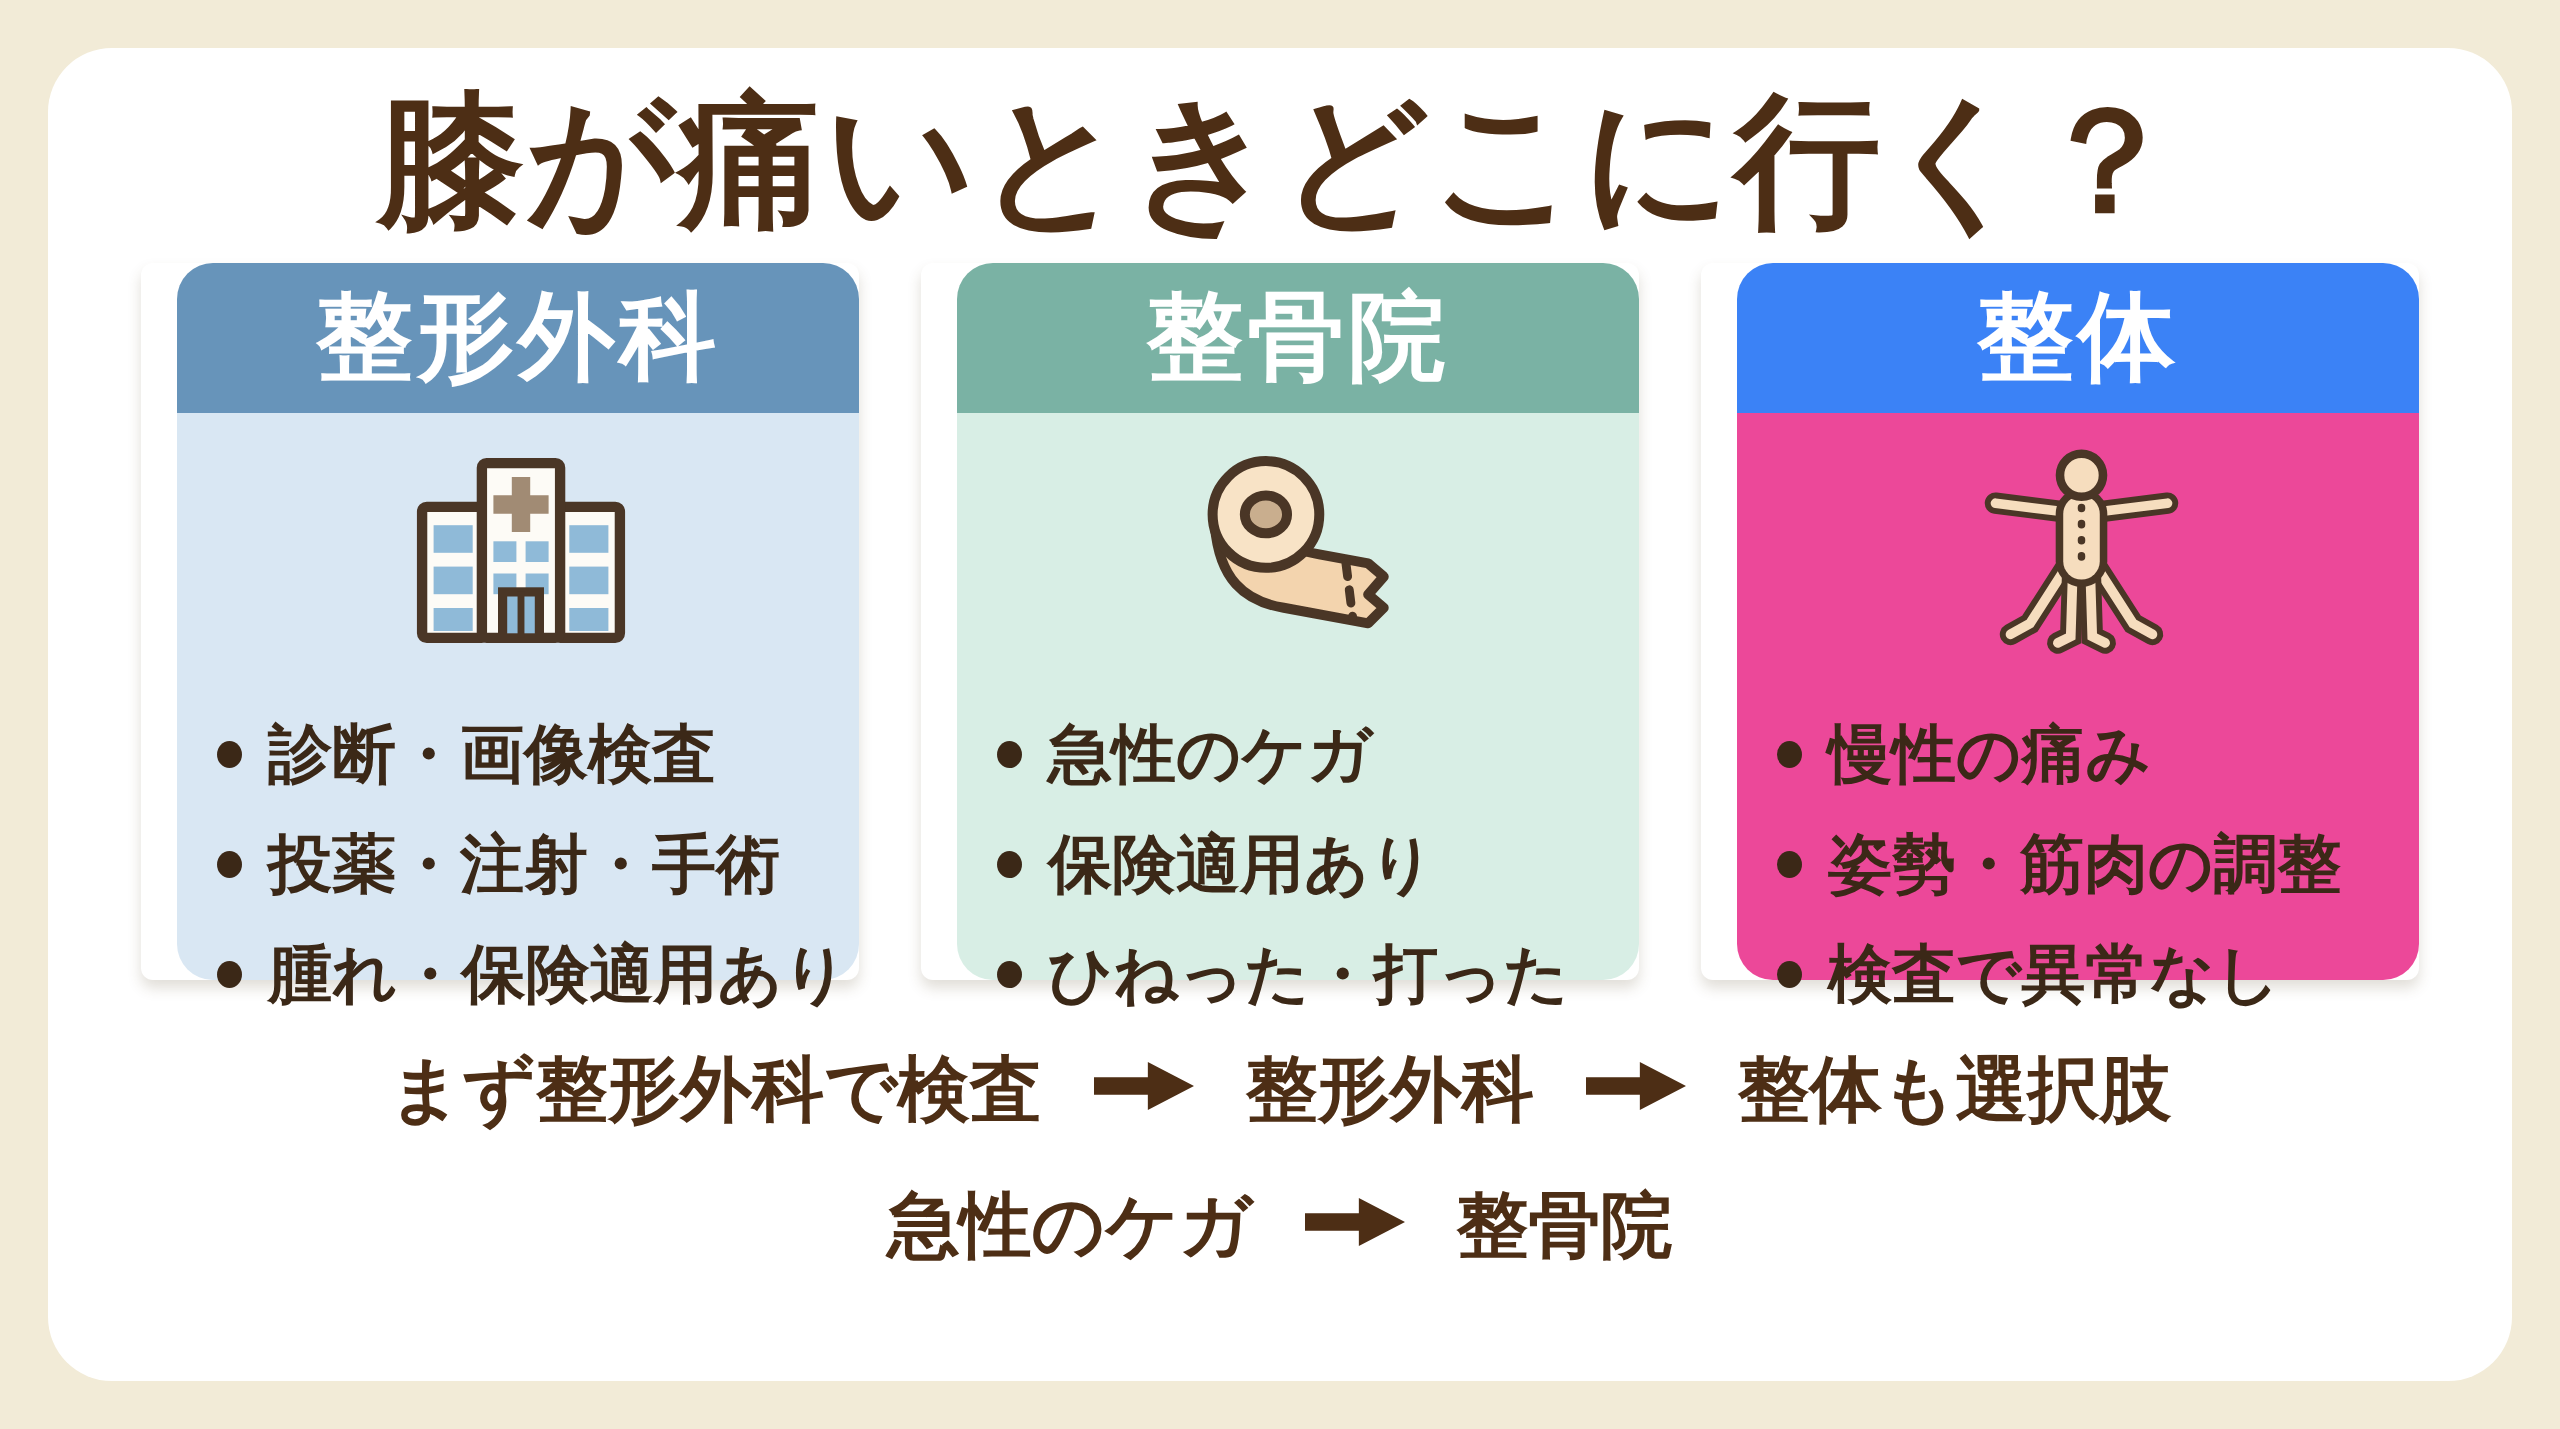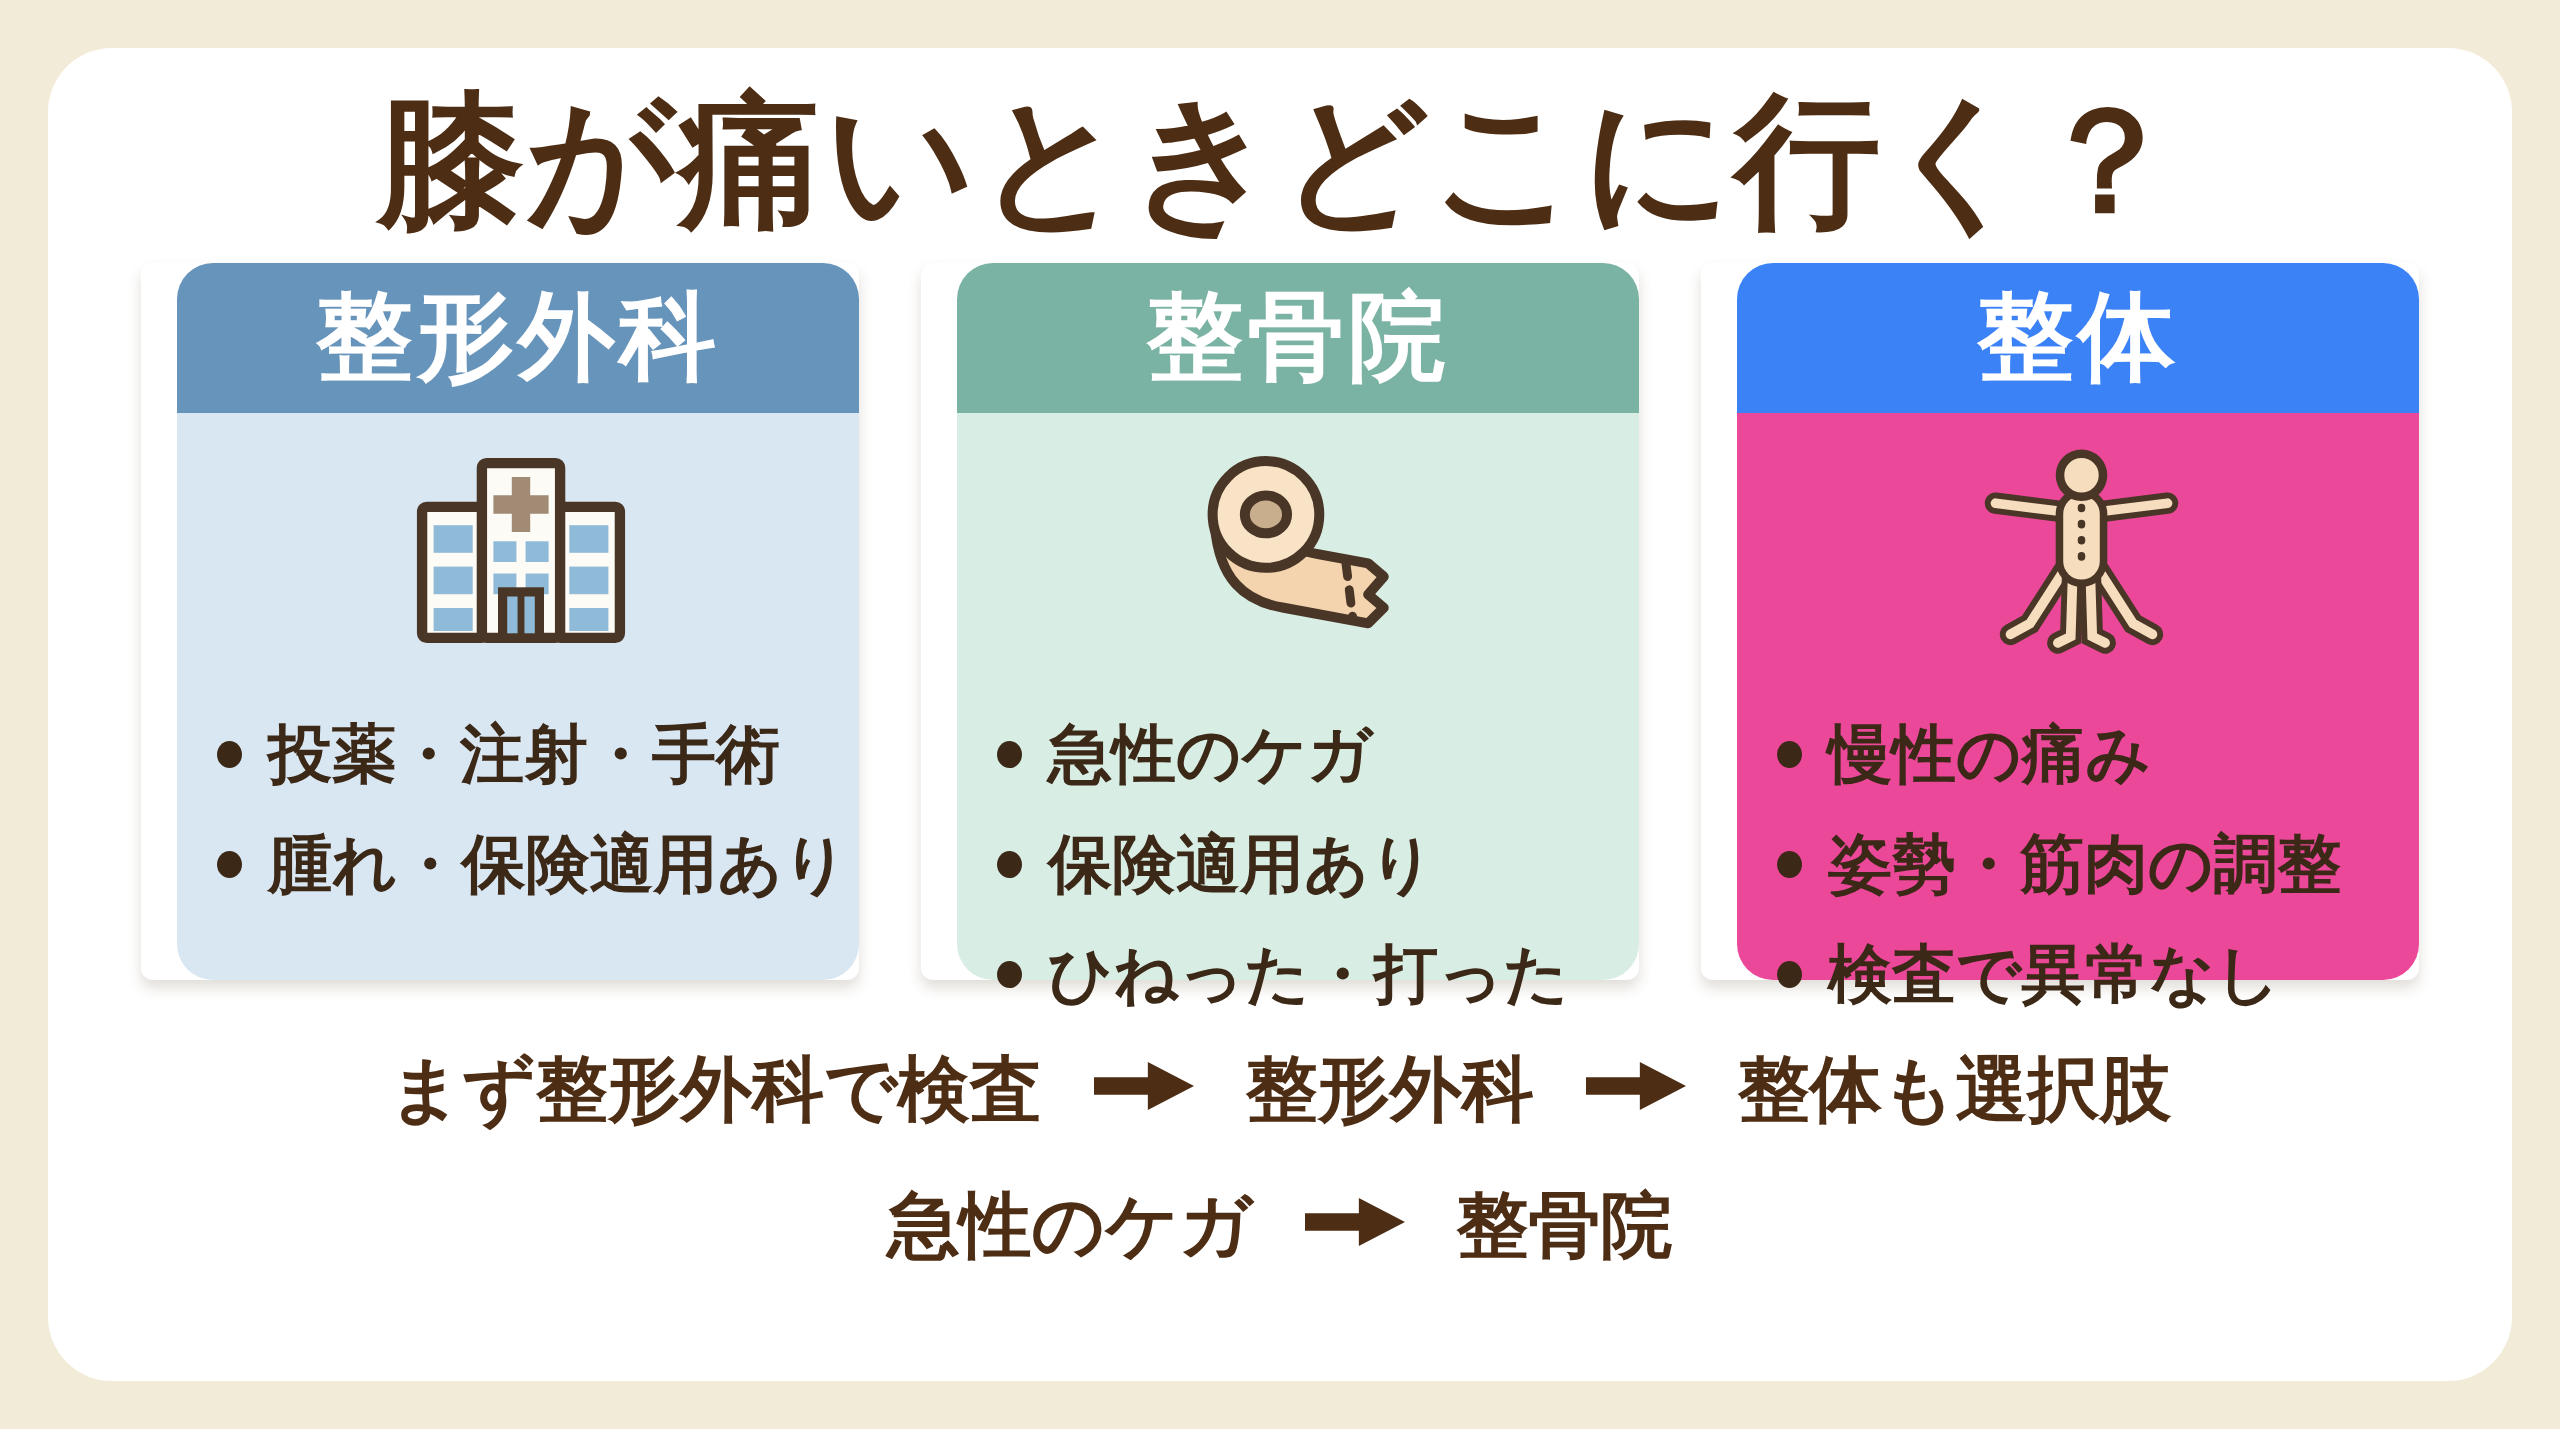--- a/index.html
+++ b/index.html
@@ -122,20 +122,24 @@
               <rect x="38" y="56" width="10" height="9" fill="#8FBAD8"></rect>
               <rect x="52" y="56" width="10" height="9" fill="#8FBAD8"></rect>
               <rect x="42" y="64" width="16" height="20" fill="#8FBAD8" stroke="#4A3626" stroke-width="4"></rect>
               <line x1="50" y1="64" x2="50" y2="84" stroke="#4A3626" stroke-width="3"></line>
             </svg>
           </span>
         </div>
         <div class="bullets">
           <div class="bullet-row">
             <span class="dot"></span>
+            <span class="bullet-text">診断・画像検査</span>
+          </div>
+          <div class="bullet-row">
+            <span class="dot"></span>
             <span class="bullet-text">投薬・注射・手術</span>
           </div>
           <div class="bullet-row">
             <span class="dot"></span>
             <span class="bullet-text">腫れ・保険適用あり</span>
           </div>
         </div>
       </div>
     </div>
 

